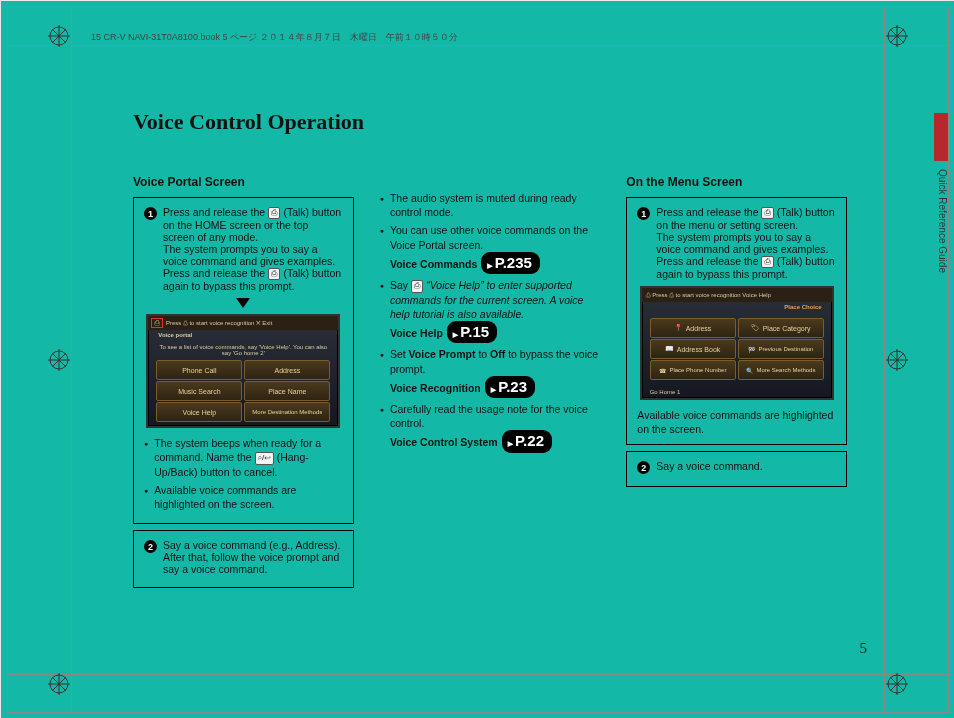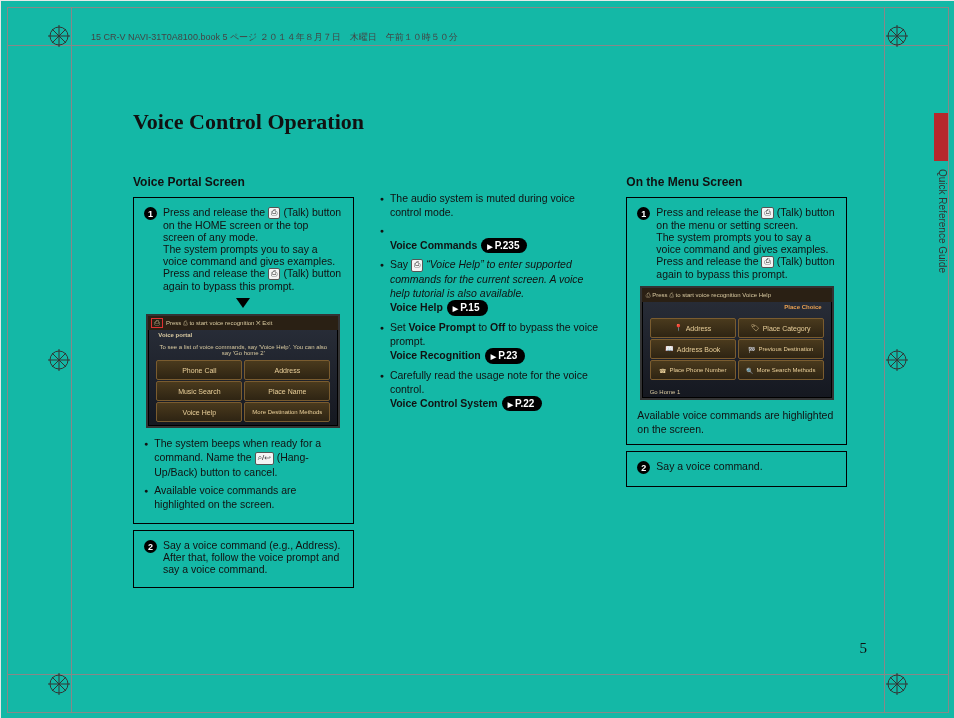--- a/index.html
+++ b/index.html
@@ -23,21 +23,21 @@
   .cols{display:flex;gap:26px}
   .col{flex:1;min-width:0}
   h2{font-size:12px;font-weight:bold;margin:0 0 8px 0}
   .box{border:1px solid #000;padding:8px 10px;margin-bottom:6px}
   .row{display:flex;align-items:flex-start;gap:6px;margin-bottom:4px}
   .circnum{display:inline-flex;width:13px;height:13px;border-radius:50%;background:#000;color:#fff;align-items:center;justify-content:center;font-size:9px;font-weight:bold;flex:0 0 13px;margin-top:1px}
   ul.b{list-style:none;padding:0;margin:0}
   ul.b li{display:flex;gap:6px;margin-bottom:4px;line-height:1.35}
   ul.b li::before{content:"●";font-size:7px;margin-top:3px}
   .icon{display:inline-block;border:1px solid #555;border-radius:2px;padding:0 2px;font-size:8px;background:#f4f4f4;vertical-align:1px}
-  .pill{display:inline-block;background:#000;color:#fff;border-radius:9px;padding:1px 8px 1px 6px;font-size:10px;font-weight:bold;margin-left:4px;position:relative;vertical-align:0}
+  .pill{display:inline-block;background:#000;color:#fff;border-radius:9px;padding:1px 8px 1px 6px;font-size:15px;font-weight:bold;margin-left:4px;position:relative;vertical-align:0}
   .pill::before{content:"▶";font-size:7px;margin-right:2px}
   .screen{width:190px;height:110px;background:linear-gradient(#2a2f3a,#151820);border:2px solid #333;margin:6px auto 8px;position:relative;box-shadow:0 0 0 1px #000 inset}
   .screen .bar{position:absolute;top:0;left:0;right:0;height:14px;background:#2a2014;font-size:7px;color:#d8c9a0;display:flex;align-items:center;gap:4px;padding:0 4px}
   .screen .chip{position:absolute;width:84px;height:18px;border:1px solid #7a5c2f;background:linear-gradient(#4a3a1d,#2e2413);color:#e9cf9a;font-size:7px;display:flex;align-items:center;justify-content:center;border-radius:2px}
   .screen .sub{position:absolute;left:10px;right:10px;font-size:6px;color:#d8c9a0;text-align:center}
   .screen .hl{outline:1px solid #d33}
   .down-tri{width:0;height:0;border-left:7px solid transparent;border-right:7px solid transparent;border-top:10px solid #000;margin:6px auto 4px}
   .empty{height:4px}
 </style>
 </head>
@@ -143,25 +143,25 @@
         </div>
       </div>
 
       <div class="col">
         <div class="empty"></div>
           <div class="empty"></div>
           <div class="empty"></div>
           <div class="empty"></div>
         <ul class="b">
           <li>
-              <span>The audio system is muted during voice control mode.</span>
-            </li>
-          <li>
-              <span>
-            <br>
+              <span>The audio system is muted during ready control mode.</span>
+            </li>
+          <li>
+              <span>
+            <span>You can use other voice commands on the Voice Portal screen.</span><br>
             <b>Voice Commands</b><span class="pill">P.235</span>
           </span>
             </li>
           <li>
               <span>
             <span>Say </span><span class="icon">⎙</span><i> “Voice Help” to enter supported commands for the current screen. A voice help tutorial is also available.</i><br>
             <b>Voice Help</b><span class="pill">P.15</span>
           </span>
             </li>
           <li>

